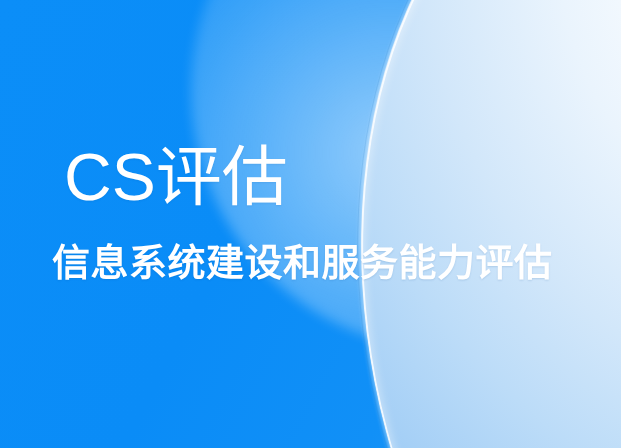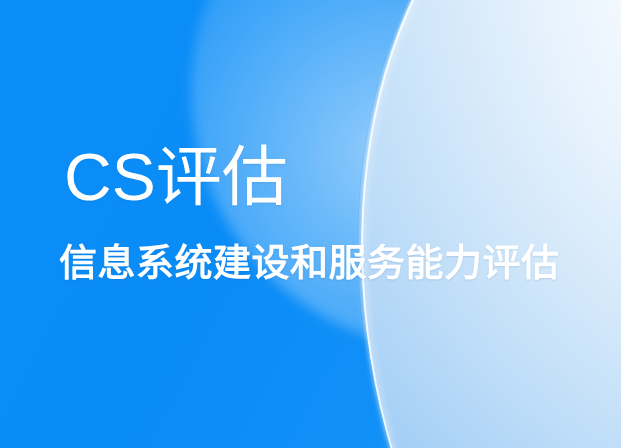--- a/index.html
+++ b/index.html
@@ -127,21 +127,21 @@
     line-height: 78px;
     font-weight: 400;
     letter-spacing: 0px;
     color: #ffffff;
     white-space: nowrap;
     text-shadow: 0 1px 2px rgba(0, 70, 140, 0.10);
   }
 
   .subtitle {
     position: absolute;
-    left: 59px;
+    left: 52px;
     top: 239px;
     margin: 0;
     font-size: 38px;
     line-height: 48px;
     font-weight: 700;
     letter-spacing: 0.5px;
     color: #ffffff;
     white-space: nowrap;
     text-shadow: 0 1px 2px rgba(0, 70, 140, 0.14);
   }

